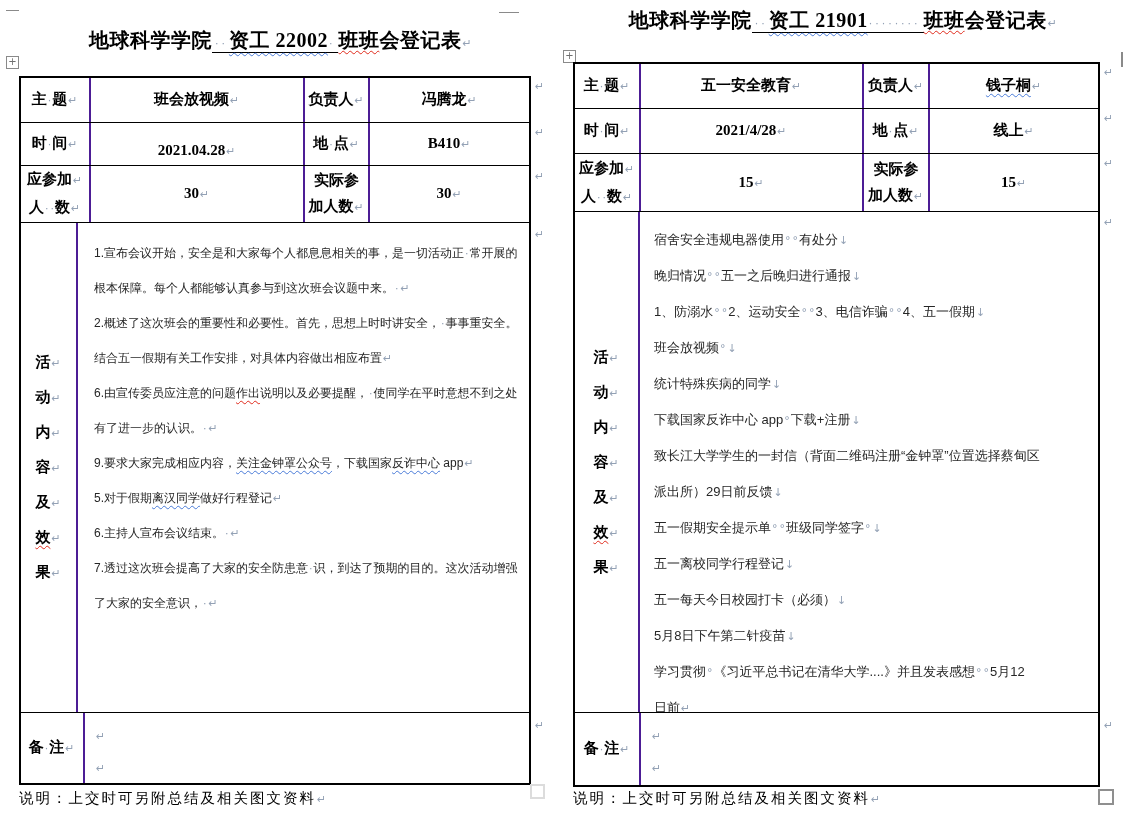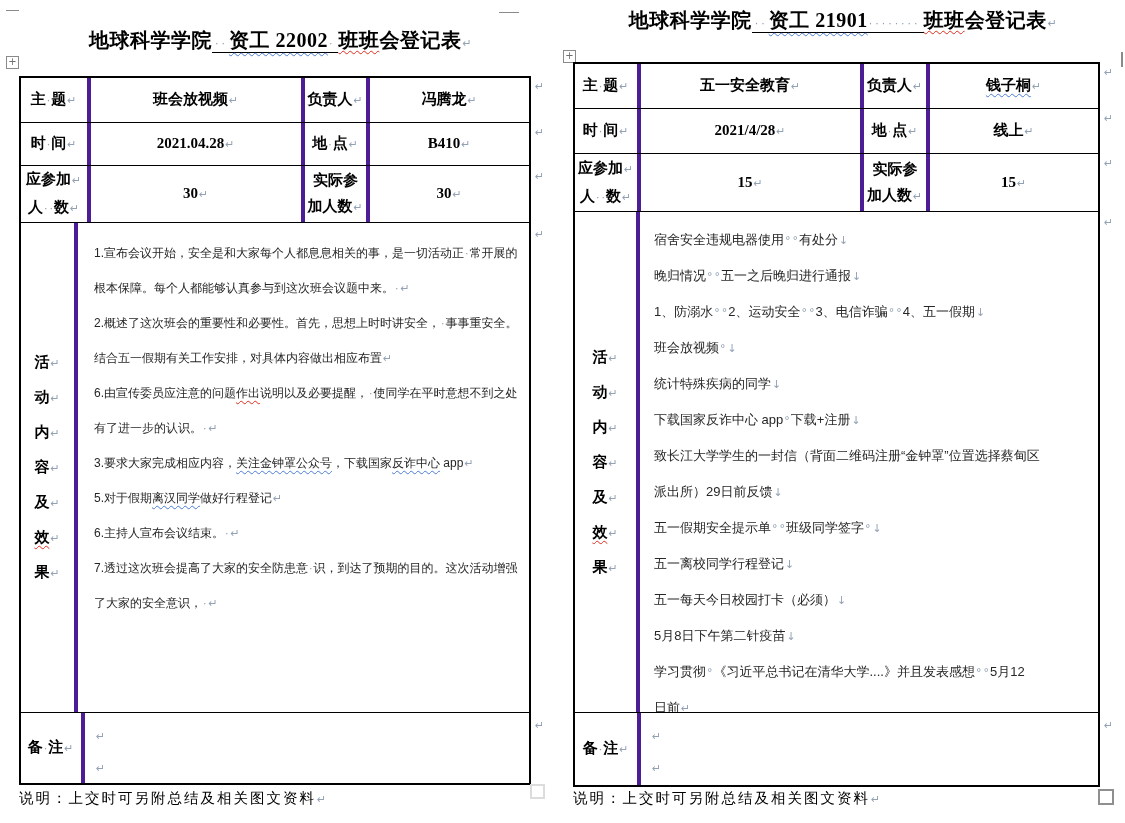--- a/index.html
+++ b/index.html
@@ -13,21 +13,21 @@
   .tu{border-bottom:1.6px solid #000;padding:0 2px 1px 2px;}
   .tno{text-decoration:underline wavy #4a7bd8 1px;text-underline-offset:5px;}
   .tdots{letter-spacing:3px;}
   .sp-red{text-decoration:underline wavy #e02b1d 1px;text-underline-offset:3px;}
   .sp-blue{text-decoration:underline wavy #4a7bd8 1px;text-underline-offset:3px;}
 
   
   .tbl{position:absolute;border:2px solid #000;box-sizing:border-box;background:#fff;}
   .row{display:flex;border-bottom:1px solid #000;box-sizing:border-box;}
   .row.last{border-bottom:none;}
-  .cell{border-right:4px solid #4c1d95;box-sizing:border-box;overflow:hidden;}
+  .cell{border-right:2px solid #4c1d95;box-sizing:border-box;overflow:hidden;}
   .cell.lastc{border-right:none;flex:1;}
   .lbl,.val{display:flex;flex-direction:column;justify-content:center;align-items:center;
             font-weight:bold;font-size:15px;}
   .lbl .ln,.val .ln{line-height:26px;white-space:nowrap;}
   .side{display:flex;flex-direction:column;justify-content:center;align-items:center;
         font-weight:bold;font-size:15px;}
   .side .ln{height:35px;line-height:35px;white-space:nowrap;}
   .content{font-family:"Liberation Sans","DejaVu Sans",sans-serif;color:#262626;position:relative;}
   .content .ln{white-space:nowrap;}
   .d0 .content{padding:13px 0 0 16px;font-size:12px;}
@@ -80,21 +80,21 @@
             <div class="ln"><span>负责人</span><span class="mk">↵</span></div>
           </div>
         <div class="cell val lastc">
             <div class="ln"><span>冯腾龙</span><span class="mk">↵</span></div>
           </div>
       </div>
       <div class="row" style="height:43px;">
         <div class="cell lbl" style="width:70px;">
             <div class="ln"><span>时<span class="mk">·</span>间</span><span class="mk">↵</span></div>
           </div>
-        <div class="cell val" style="width:214px;">
+        <div class="cell val" style="width:214px;justify-content:flex-end;">
             <div class="ln"><span>2021.04.28</span><span class="mk">↵</span></div>
           </div>
         <div class="cell lbl" style="width:65px;">
             <div class="ln"><span>地<span class="mk">·</span>点</span><span class="mk">↵</span></div>
           </div>
         <div class="cell val lastc">
             <div class="ln"><span>B410</span><span class="mk">↵</span></div>
           </div>
       </div>
       <div class="row" style="height:57px;">
@@ -123,21 +123,21 @@
             <div class="ln"><span class="sp-red">效</span><span class="mk">↵</span></div>
             <div class="ln"><span>果</span><span class="mk">↵</span></div>
           </div>
         <div class="cell content lastc">
             <div class="ln"><span>1.宣布会议开始，安全是和大家每个人都息息相关的事，是一切活动正<span class="mk">·</span>常开展的</span></div>
             <div class="ln"><span>根本保障。每个人都能够认真参与到这次班会议题中来。<span class="mk">·</span></span><span class="mk">↵</span></div>
             <div class="ln"><span>2.概述了这次班会的重要性和必要性。首先，思想上时时讲安全，<span class="mk">·</span>事事重安全。</span></div>
             <div class="ln"><span>结合五一假期有关工作安排，对具体内容做出相应布置</span><span class="mk">↵</span></div>
             <div class="ln"><span>6.由宣传委员应注意的问题</span><span class="sp-red">作出</span><span>说明以及必要提醒，<span class="mk">·</span>使同学在平时意想不到之处</span></div>
             <div class="ln"><span>有了进一步的认识。<span class="mk">·</span></span><span class="mk">↵</span></div>
-            <div class="ln"><span>3.要求大家完成相应内容，</span><span class="sp-blue">关注金钟罩公众号</span><span>，下载国家</span><span class="sp-blue">反诈中心</span><span> app</span><span class="mk">↵</span></div>
+            <div class="ln"><span>9.要求大家完成相应内容，</span><span class="sp-blue">关注金钟罩公众号</span><span>，下载国家</span><span class="sp-blue">反诈中心</span><span> app</span><span class="mk">↵</span></div>
             <div class="ln"><span>5.对于假期</span><span class="sp-blue">离汉同学</span><span>做好行程登记</span><span class="mk">↵</span></div>
             <div class="ln"><span>6.主持人宣布会议结束。<span class="mk">·</span></span><span class="mk">↵</span></div>
             <div class="ln"><span>7.透过这次班会提高了大家的安全防患意<span class="mk">·</span>识，到达了预期的目的。这次活动增强</span></div>
             <div class="ln"><span>了大家的安全意识，<span class="mk">·</span></span><span class="mk">↵</span></div>
           </div>
       </div>
       <div class="row last" style="height:70px;">
         <div class="cell lbl" style="width:64px;">
             <div class="ln"><span>备<span class="mk">·</span>注</span><span class="mk">↵</span></div>
           </div>

